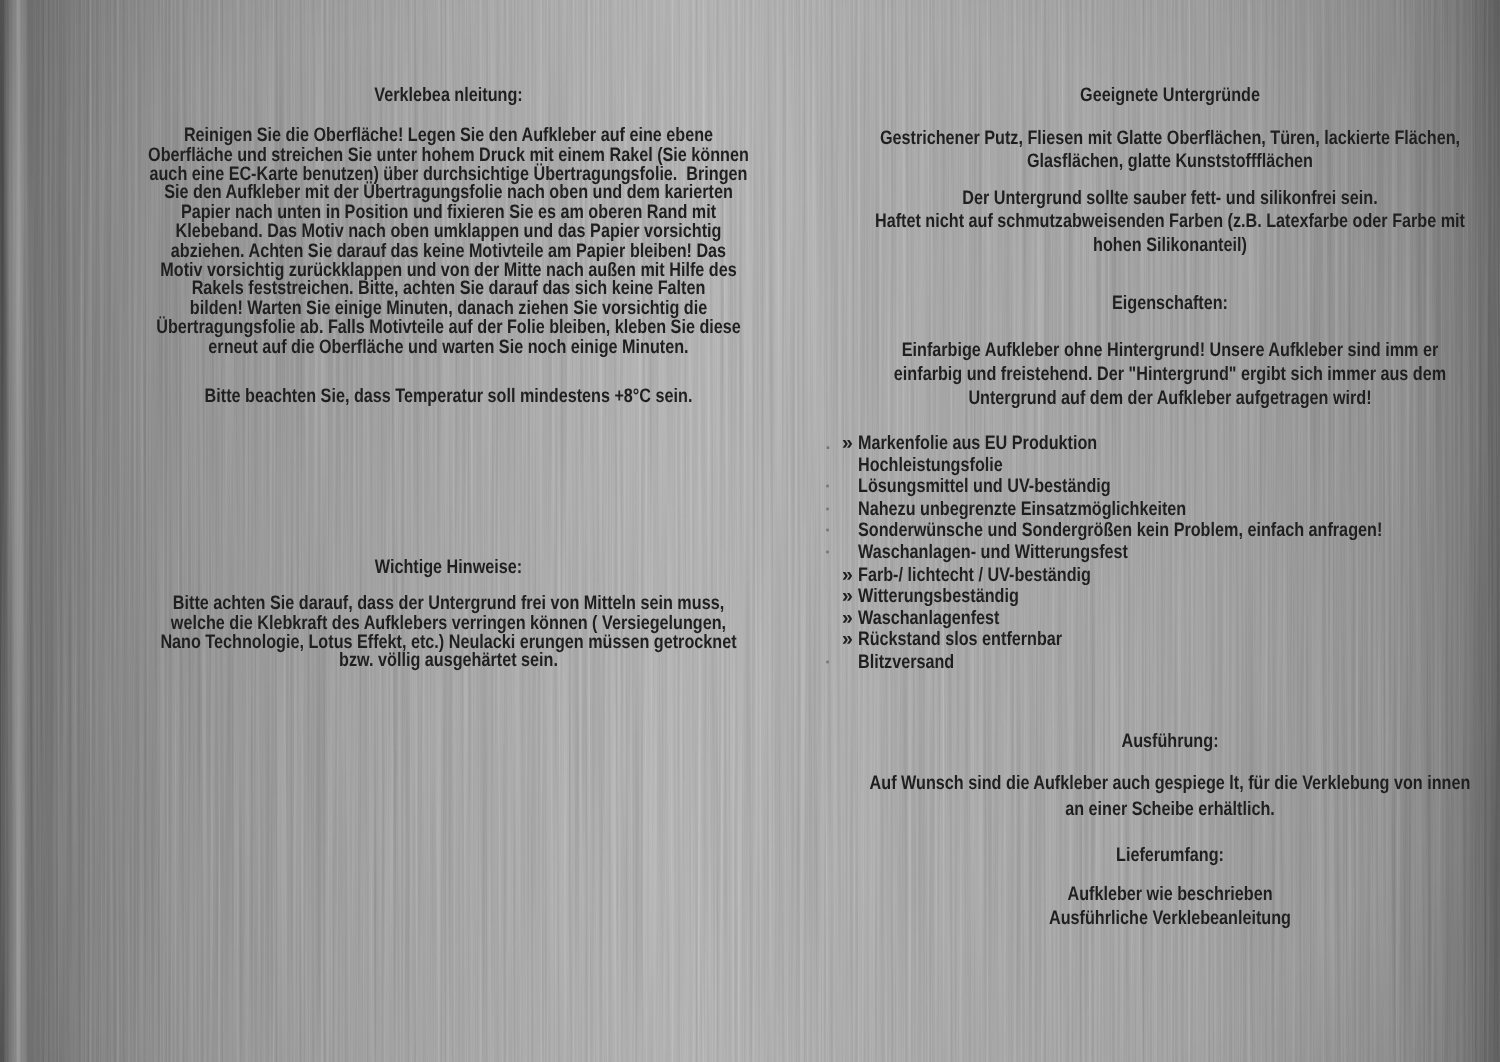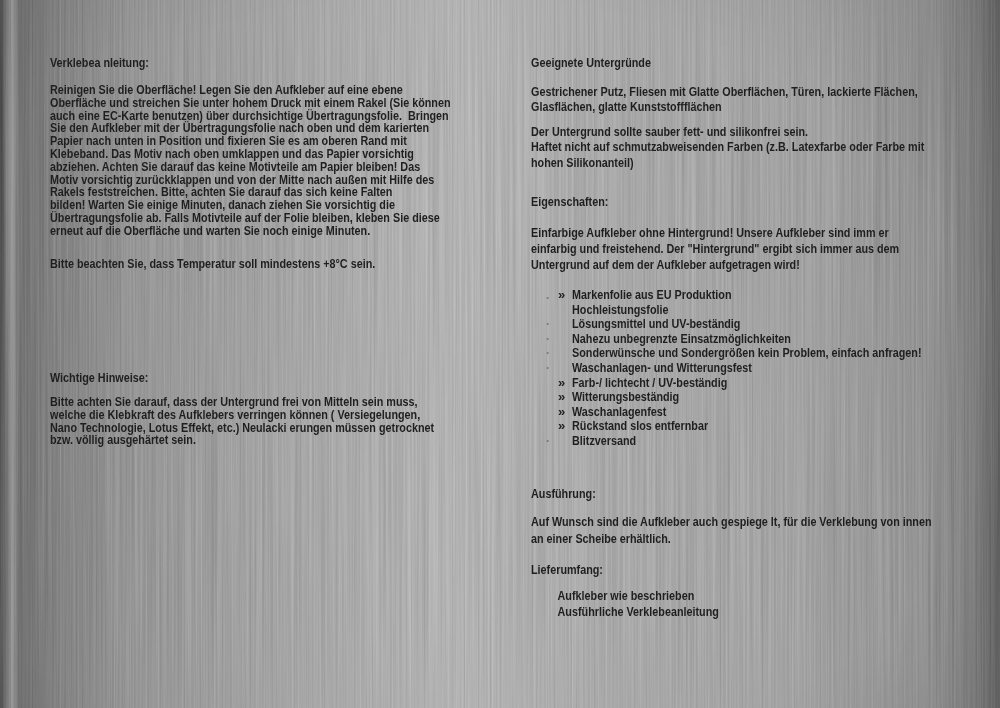--- a/index.html
+++ b/index.html
@@ -9,20 +9,21 @@
     overflow:hidden;
     background:#9f9f9f;
     font-family:"Liberation Sans", sans-serif;
   }
   .bg { position:absolute; inset:0; z-index:0; display:block; }
   .content {
     position:absolute; inset:0; z-index:1;
     font-weight:bold;
     color:#1f1f1f;
     font-size:13px;
+    text-align:center;
   }
   .col { position:absolute; top:0; height:708px; }
   .col-left  { left:50px;  width:462px; }
   .col-right { left:531px; width:487px; }
   .hd, .para {
     position:absolute; left:0; width:600px;
     white-space:pre-wrap;
     transform:scaleX(0.83);
     transform-origin:0 0;
   }

